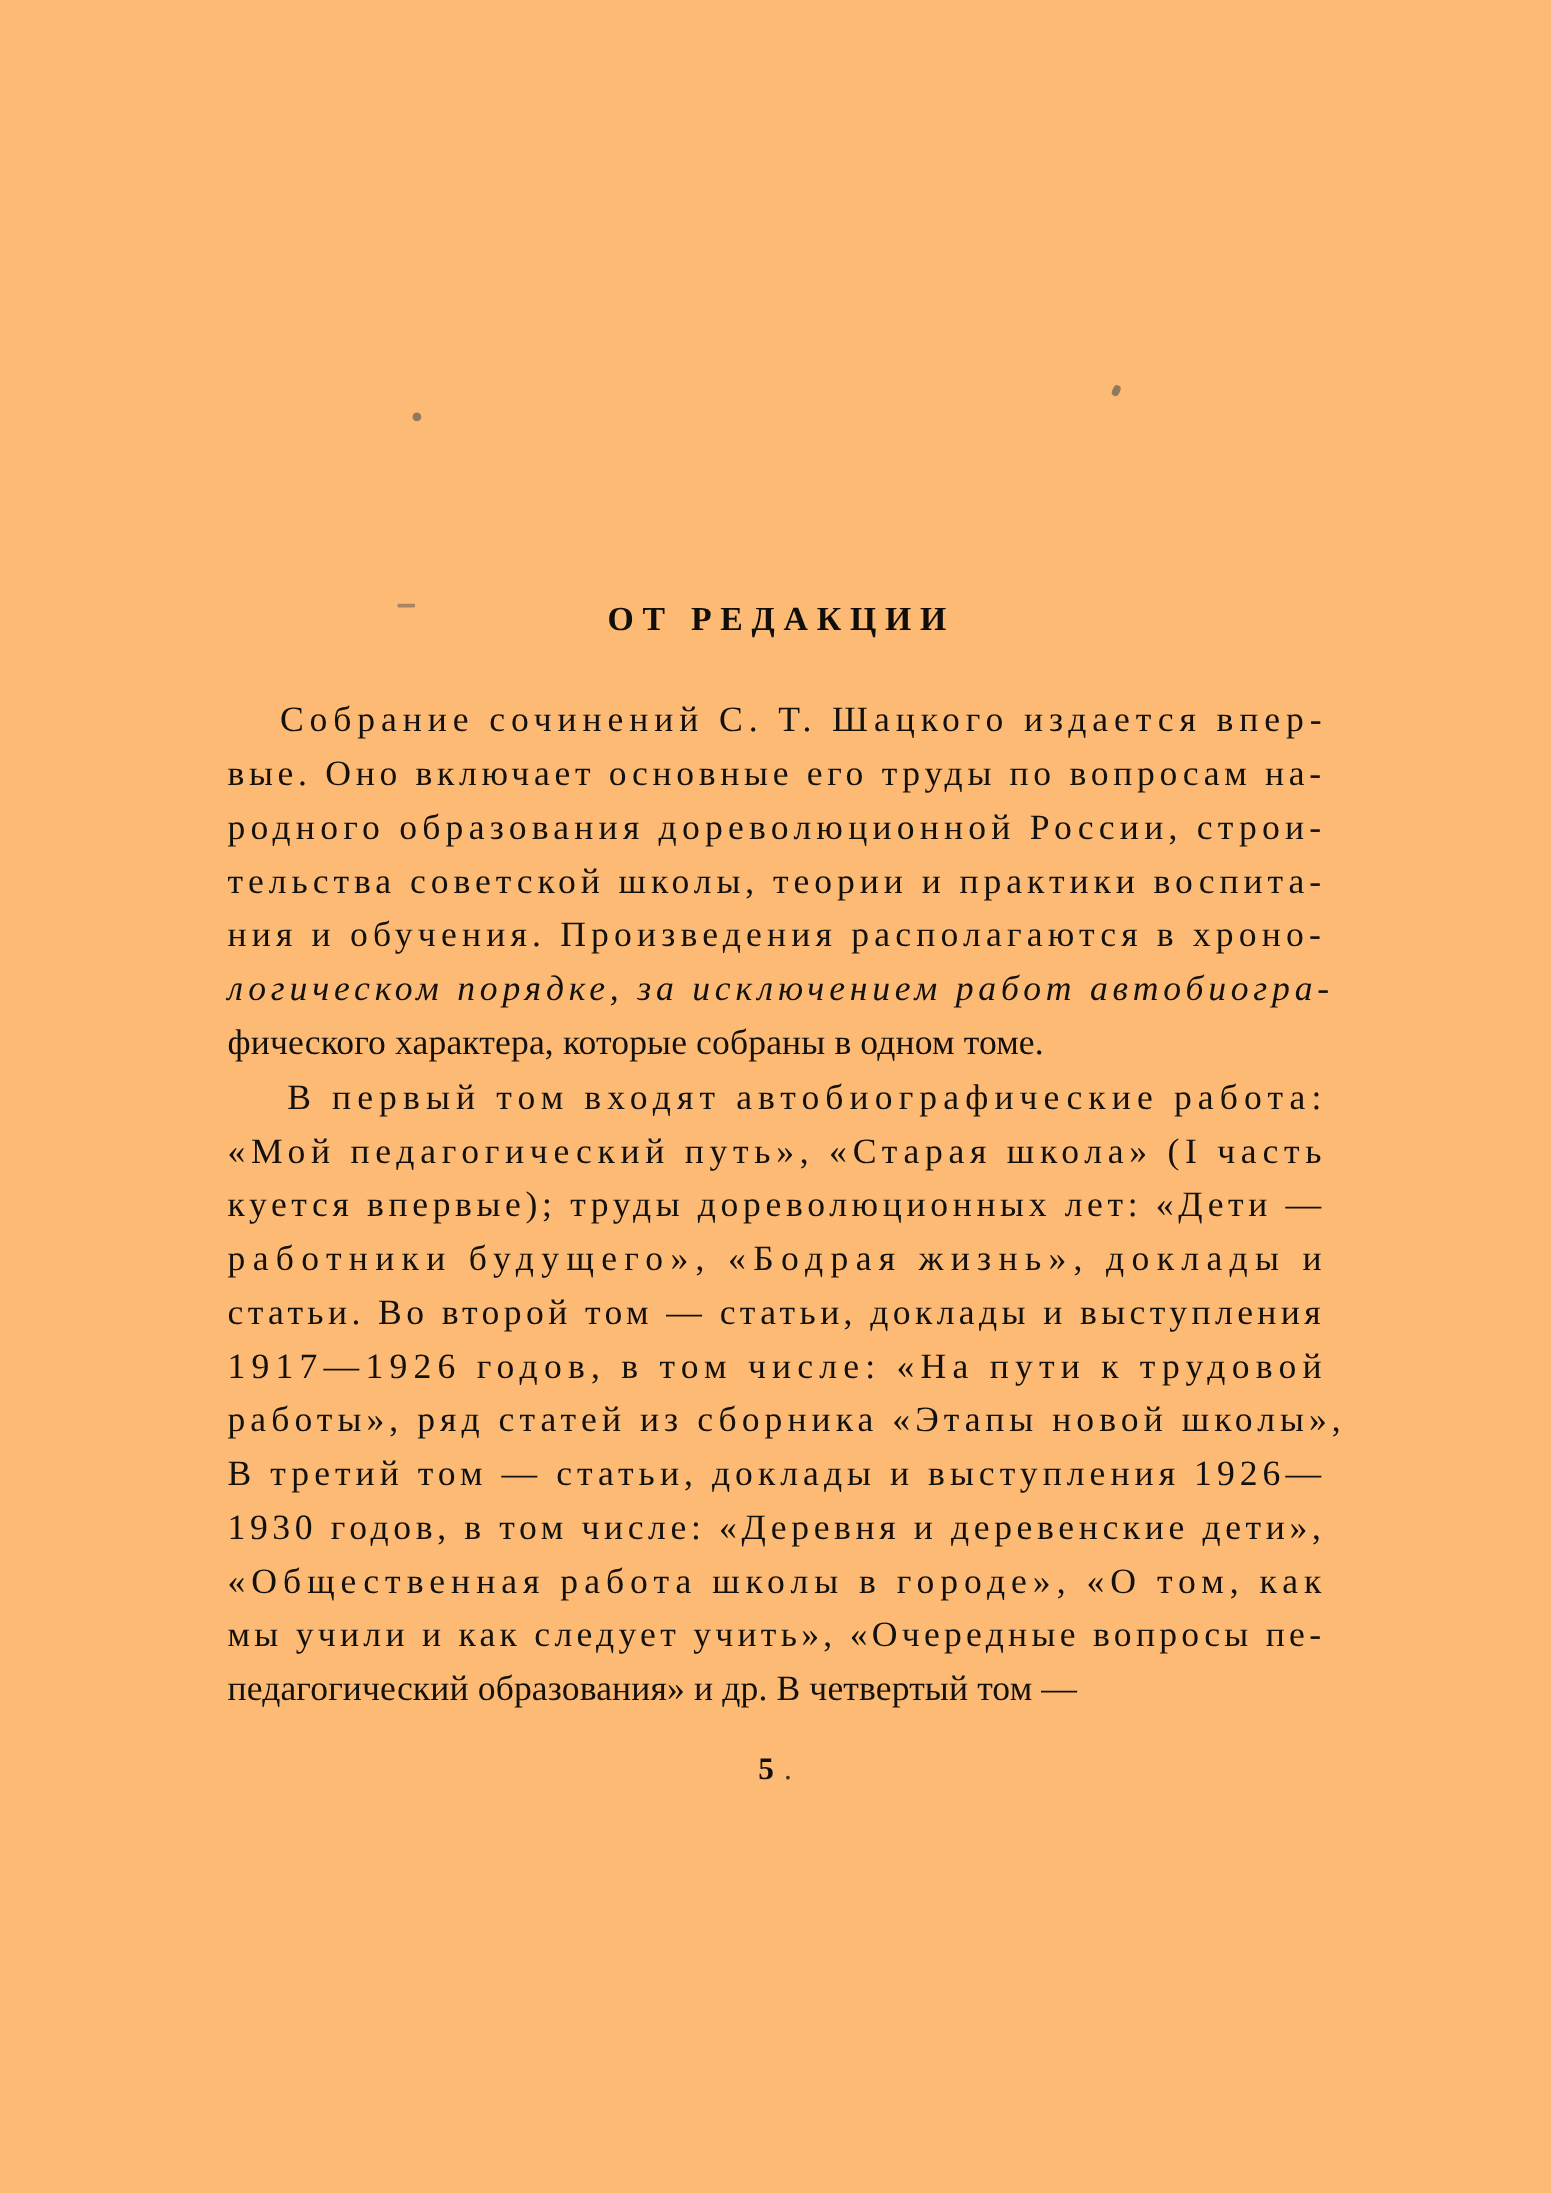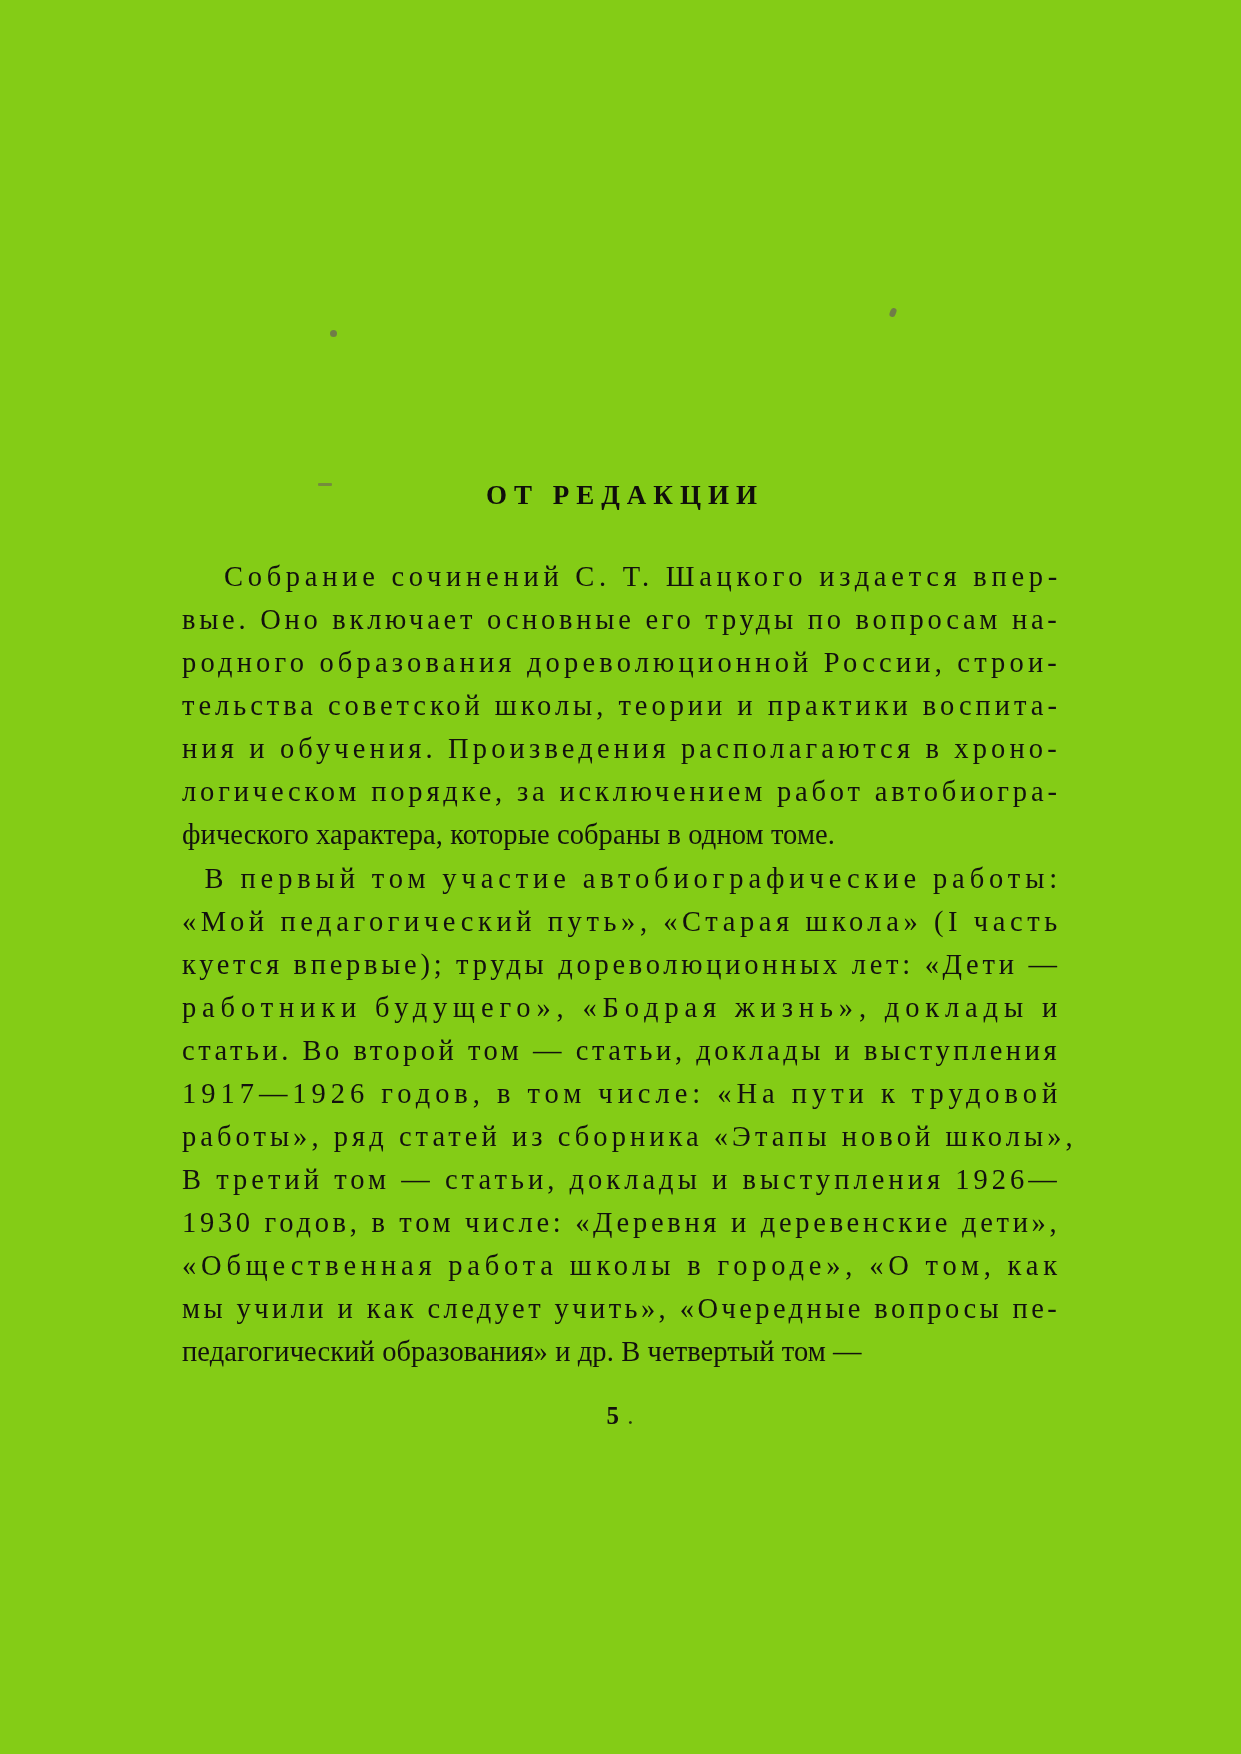--- a/index.html
+++ b/index.html
@@ -11,21 +11,21 @@
     width: 1241px;
     height: 1754px;
     position: relative;
     font-family: "Liberation Serif", serif;
     color: #15120f;
     overflow: hidden;
   }
   .page {
     position: absolute;
     inset: 0;
-    background: #84cc16;
+    background: #fdba74;
   }
   
   .speck {
     position: absolute;
     background: #6a6358;
     border-radius: 50%;
     opacity: .75;
   }
   .speck.s1 { left: 330px; top: 330px; width: 7px; height: 7px; }
   .speck.s2 { left: 890px; top: 308px; width: 6px; height: 9px; transform: rotate(22deg); border-radius: 40%; }
@@ -106,31 +106,31 @@
       <div class="jline last">
           <span style="letter-spacing: 4.17px;">родного образования дореволюционной России, строи-</span>
         </div>
       <div class="jline last">
           <span style="letter-spacing: 3.96px;">тельства советской школы, теории и практики воспита-</span>
         </div>
       <div class="jline last">
           <span style="letter-spacing: 4.14px;">ния и обучения. Произведения располагаются в хроно-</span>
         </div>
       <div class="jline last">
-          <span style="letter-spacing: 3.83px;">логическом порядке, за исключением работ автобиогра-</span>
+          <span style="letter-spacing: 3.83px; font-style: italic;">логическом порядке, за исключением работ автобиогра-</span>
         </div>
       <div class="jline last">
           <span>фического характера, которые собраны в одном томе.</span>
         </div>
     </div>
 
     <div class="para">
       <div class="jline">
         <span class="indent"></span>
-          <span style="letter-spacing: 4.89px;">В первый том участие автобиографические работы:</span>
+          <span style="letter-spacing: 4.89px;">В первый том входят автобиографические работа:</span>
       </div>
       <div class="jline last">
           <span style="letter-spacing: 4.58px;">«Мой педагогический путь», «Старая школа» (I часть</span>
         </div>
       <div class="jline last">
           <span style="letter-spacing: 3.71px;">куется впервые); труды дореволюционных лет: «Дети —</span>
         </div>
       <div class="jline last">
           <span style="letter-spacing: 5.86px;">работники будущего», «Бодрая жизнь», доклады и</span>
         </div>

